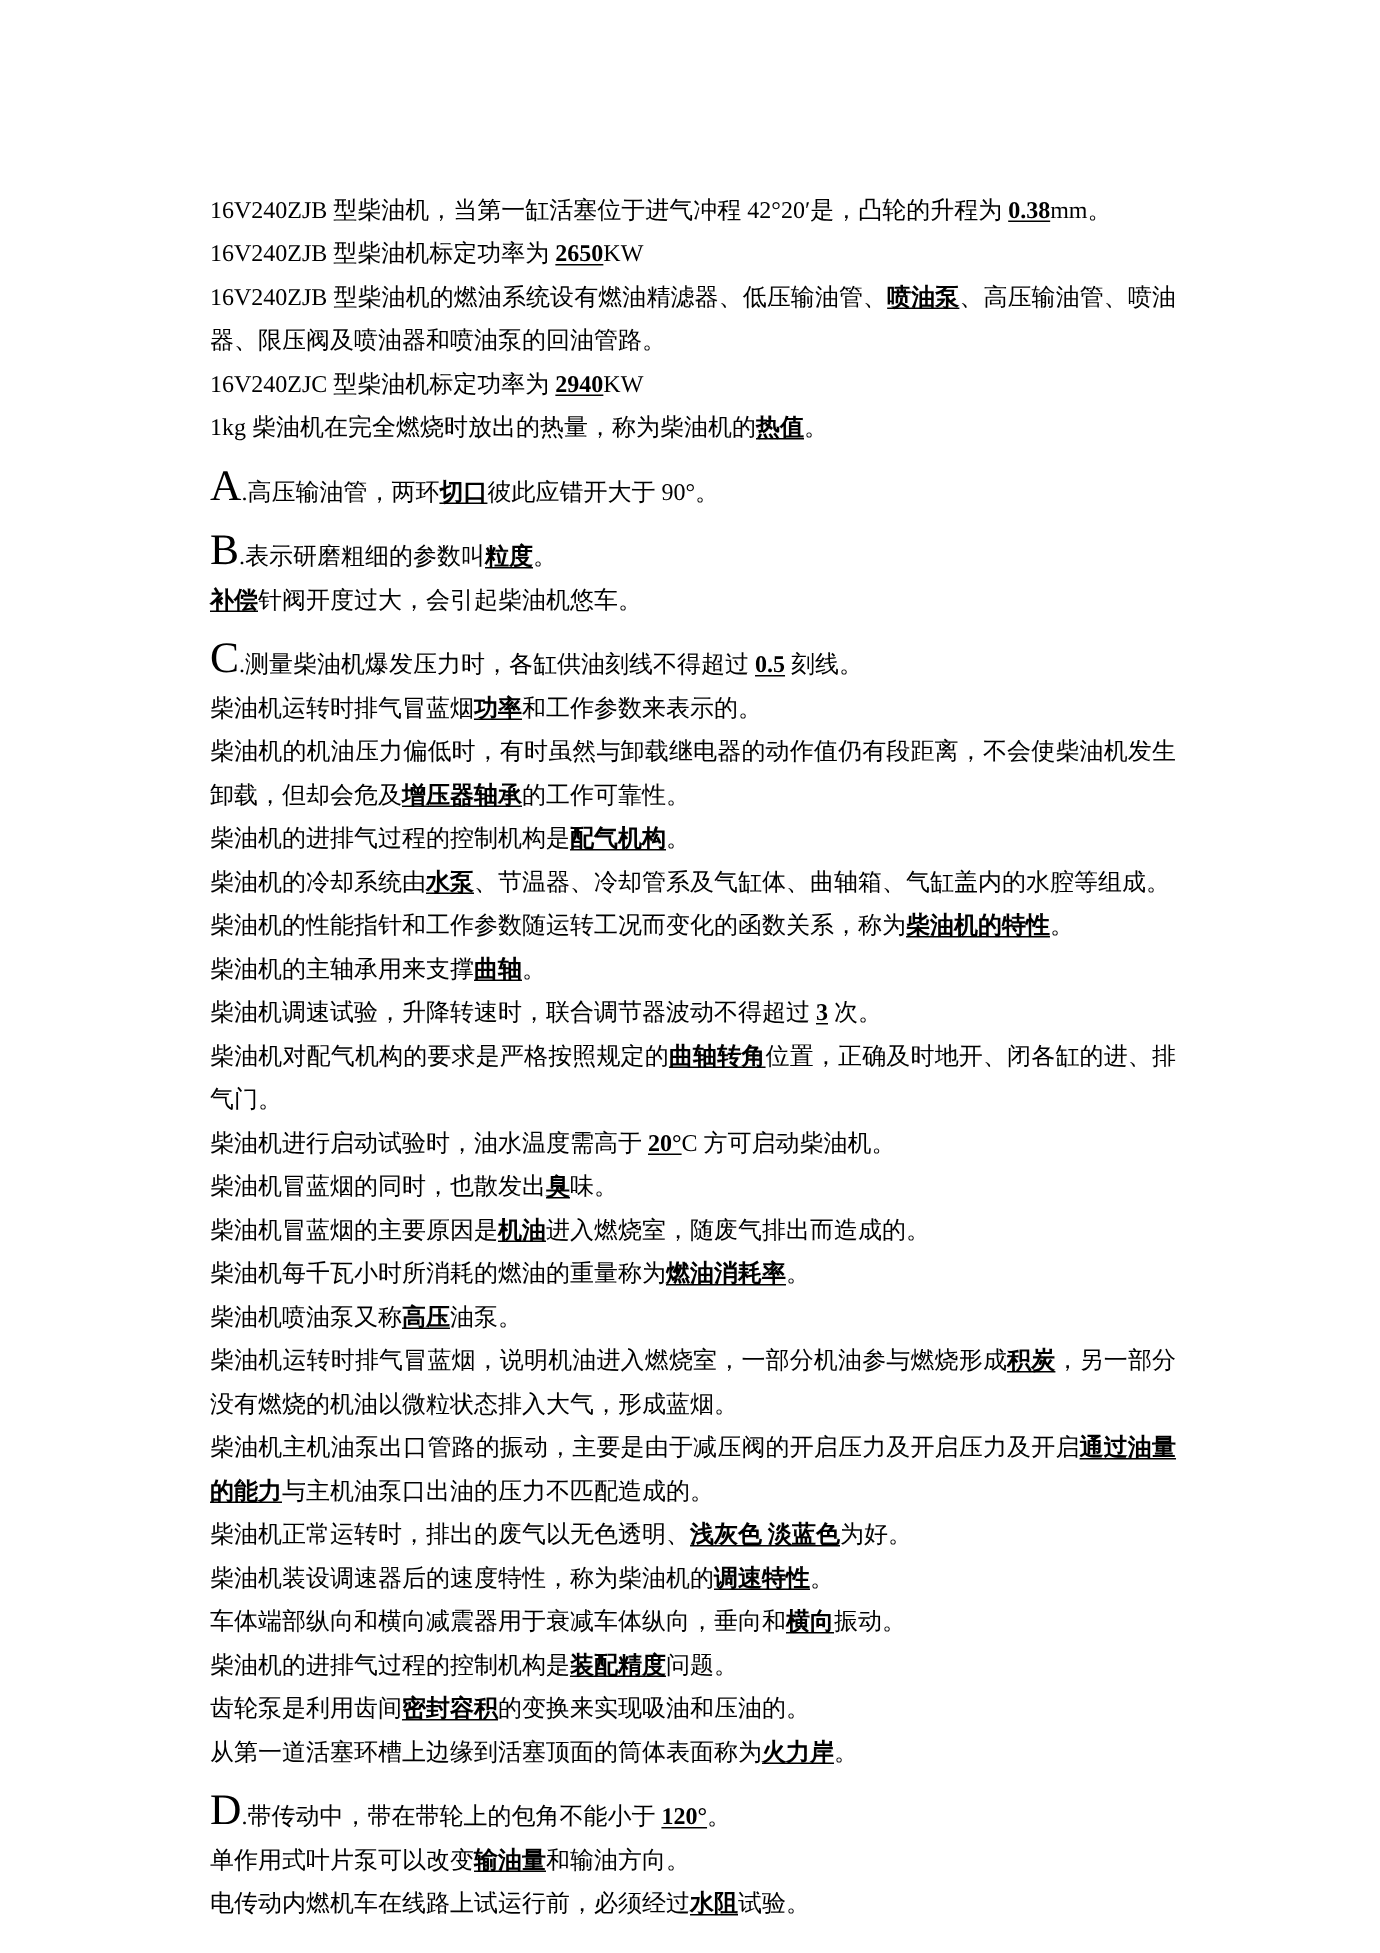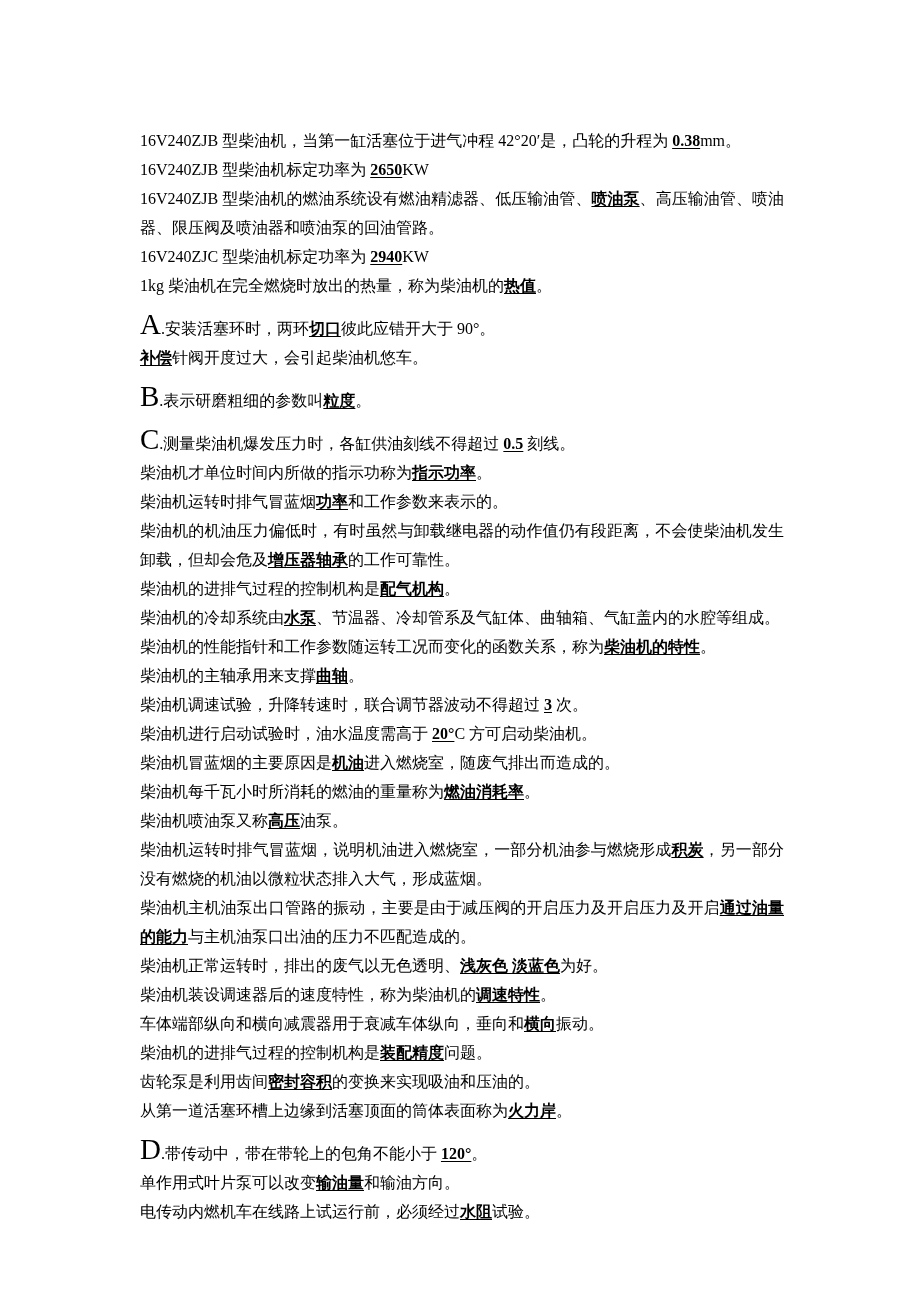--- a/index.html
+++ b/index.html
@@ -45,33 +45,34 @@
 </head>
 <body>
 
 <div class="page">
   <div>
       <p class="para"><span class="seg-plain">16V240ZJB 型柴油机，当第一缸活塞位于进气冲程 42°20′是，凸轮的升程为 </span><span class="seg-key">0.38</span><span class="seg-plain">mm。</span></p>
       <p class="para"><span class="seg-plain">16V240ZJB 型柴油机标定功率为 </span><span class="seg-key">2650</span><span class="seg-plain">KW</span></p>
       <p class="para"><span class="seg-plain">16V240ZJB 型柴油机的燃油系统设有燃油精滤器、低压输油管、</span><span class="seg-key">喷油泵</span><span class="seg-plain">、高压输油管、喷油器、限压阀及喷油器和喷油泵的回油管路。</span></p>
       <p class="para"><span class="seg-plain">16V240ZJC 型柴油机标定功率为 </span><span class="seg-key">2940</span><span class="seg-plain">KW</span></p>
       <p class="para"><span class="seg-plain">1kg 柴油机在完全燃烧时放出的热量，称为柴油机的</span><span class="seg-key">热值</span><span class="seg-plain">。</span></p>
-      <p class="para section"><span class="seg-big">A</span><span class="seg-plain">.安装活塞环时，两环</span><span class="seg-key">切口</span><span class="seg-plain">彼此应错开大于 90°。</span></p>
+      <p class="para section"><span class="seg-big">A</span><span class="seg-plain">.高压输油管，两环</span><span class="seg-key">切口</span><span class="seg-plain">彼此应错开大于 90°。</span></p>
+      <p class="para section"><span class="seg-big">B</span><span class="seg-plain">.表示研磨粗细的参数叫</span><span class="seg-key">粒度</span><span class="seg-plain">。</span></p>
       <p class="para"><span class="seg-key">补偿</span><span class="seg-plain">针阀开度过大，会引起柴油机悠车。</span></p>
-      <p class="para section"><span class="seg-big">B</span><span class="seg-plain">.表示研磨粗细的参数叫</span><span class="seg-key">粒度</span><span class="seg-plain">。</span></p>
       <p class="para section"><span class="seg-big">C</span><span class="seg-plain">.测量柴油机爆发压力时，各缸供油刻线不得超过 </span><span class="seg-key">0.5</span><span class="seg-plain"> 刻线。</span></p>
-      <p class="para"><span class="seg-plain">柴油机才单位时间内所做的指示功称为</span><span class="seg-key">指示功率</span><span class="seg-plain">。</span></p>
       <p class="para"><span class="seg-plain">柴油机运转时排气冒蓝烟</span><span class="seg-key">功率</span><span class="seg-plain">和工作参数来表示的。</span></p>
       <p class="para"><span class="seg-plain">柴油机的机油压力偏低时，有时虽然与卸载继电器的动作值仍有段距离，不会使柴油机发生卸载，但却会危及</span><span class="seg-key">增压器轴承</span><span class="seg-plain">的工作可靠性。</span></p>
       <p class="para"><span class="seg-plain">柴油机的进排气过程的控制机构是</span><span class="seg-key">配气机构</span><span class="seg-plain">。</span></p>
       <p class="para"><span class="seg-plain">柴油机的冷却系统由</span><span class="seg-key">水泵</span><span class="seg-plain">、节温器、冷却管系及气缸体、曲轴箱、气缸盖内的水腔等组成。</span></p>
       <p class="para"><span class="seg-plain">柴油机的性能指针和工作参数随运转工况而变化的函数关系，称为</span><span class="seg-key">柴油机的特性</span><span class="seg-plain">。</span></p>
       <p class="para"><span class="seg-plain">柴油机的主轴承用来支撑</span><span class="seg-key">曲轴</span><span class="seg-plain">。</span></p>
       <p class="para"><span class="seg-plain">柴油机调速试验，升降转速时，联合调节器波动不得超过 </span><span class="seg-key">3</span><span class="seg-plain"> 次。</span></p>
+      <p class="para"><span class="seg-plain">柴油机对配气机构的要求是严格按照规定的</span><span class="seg-key">曲轴转角</span><span class="seg-plain">位置，正确及时地开、闭各缸的进、排气门。</span></p>
       <p class="para"><span class="seg-plain">柴油机进行启动试验时，油水温度需高于 </span><span class="seg-key">20°</span><span class="seg-plain">C 方可启动柴油机。</span></p>
+      <p class="para"><span class="seg-plain">柴油机冒蓝烟的同时，也散发出</span><span class="seg-key">臭</span><span class="seg-plain">味。</span></p>
       <p class="para"><span class="seg-plain">柴油机冒蓝烟的主要原因是</span><span class="seg-key">机油</span><span class="seg-plain">进入燃烧室，随废气排出而造成的。</span></p>
       <p class="para"><span class="seg-plain">柴油机每千瓦小时所消耗的燃油的重量称为</span><span class="seg-key">燃油消耗率</span><span class="seg-plain">。</span></p>
       <p class="para"><span class="seg-plain">柴油机喷油泵又称</span><span class="seg-key">高压</span><span class="seg-plain">油泵。</span></p>
       <p class="para"><span class="seg-plain">柴油机运转时排气冒蓝烟，说明机油进入燃烧室，一部分机油参与燃烧形成</span><span class="seg-key">积炭</span><span class="seg-plain">，另一部分没有燃烧的机油以微粒状态排入大气，形成蓝烟。</span></p>
       <p class="para"><span class="seg-plain">柴油机主机油泵出口管路的振动，主要是由于减压阀的开启压力及开启压力及开启</span><span class="seg-key">通过油量的能力</span><span class="seg-plain">与主机油泵口出油的压力不匹配造成的。</span></p>
       <p class="para"><span class="seg-plain">柴油机正常运转时，排出的废气以无色透明、</span><span class="seg-key">浅灰色 淡蓝色</span><span class="seg-plain">为好。</span></p>
       <p class="para"><span class="seg-plain">柴油机装设调速器后的速度特性，称为柴油机的</span><span class="seg-key">调速特性</span><span class="seg-plain">。</span></p>
       <p class="para"><span class="seg-plain">车体端部纵向和横向减震器用于衰减车体纵向，垂向和</span><span class="seg-key">横向</span><span class="seg-plain">振动。</span></p>
       <p class="para"><span class="seg-plain">柴油机的进排气过程的控制机构是</span><span class="seg-key">装配精度</span><span class="seg-plain">问题。</span></p>
       <p class="para"><span class="seg-plain">齿轮泵是利用齿间</span><span class="seg-key">密封容积</span><span class="seg-plain">的变换来实现吸油和压油的。</span></p>

